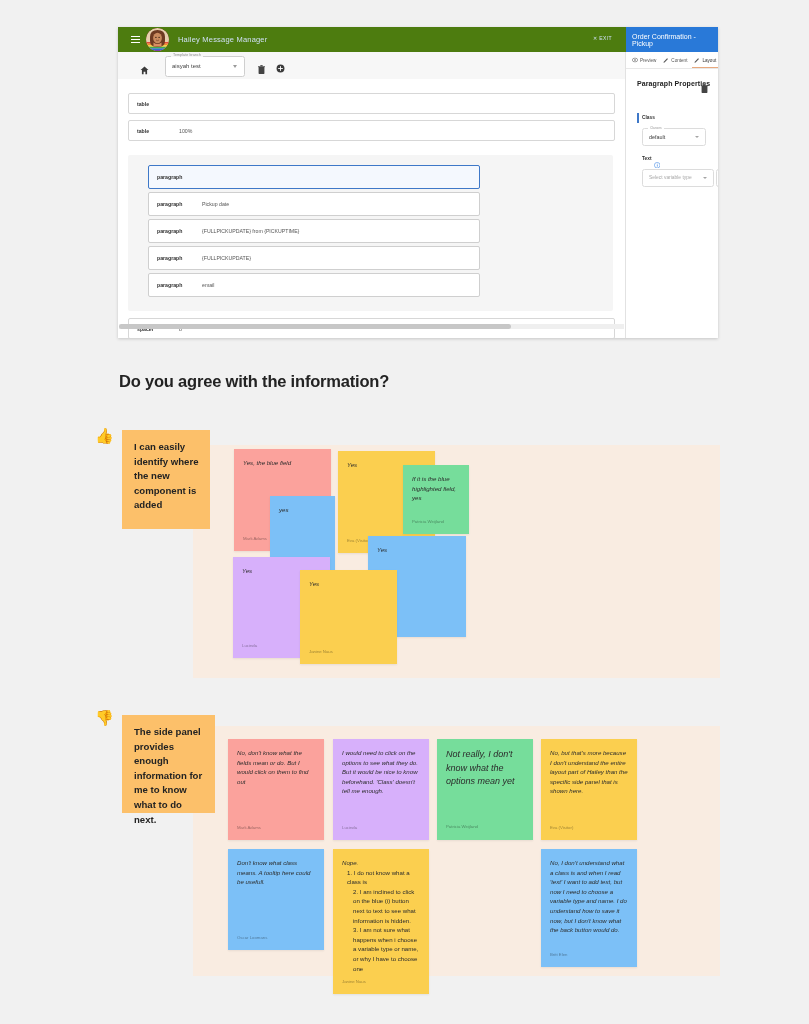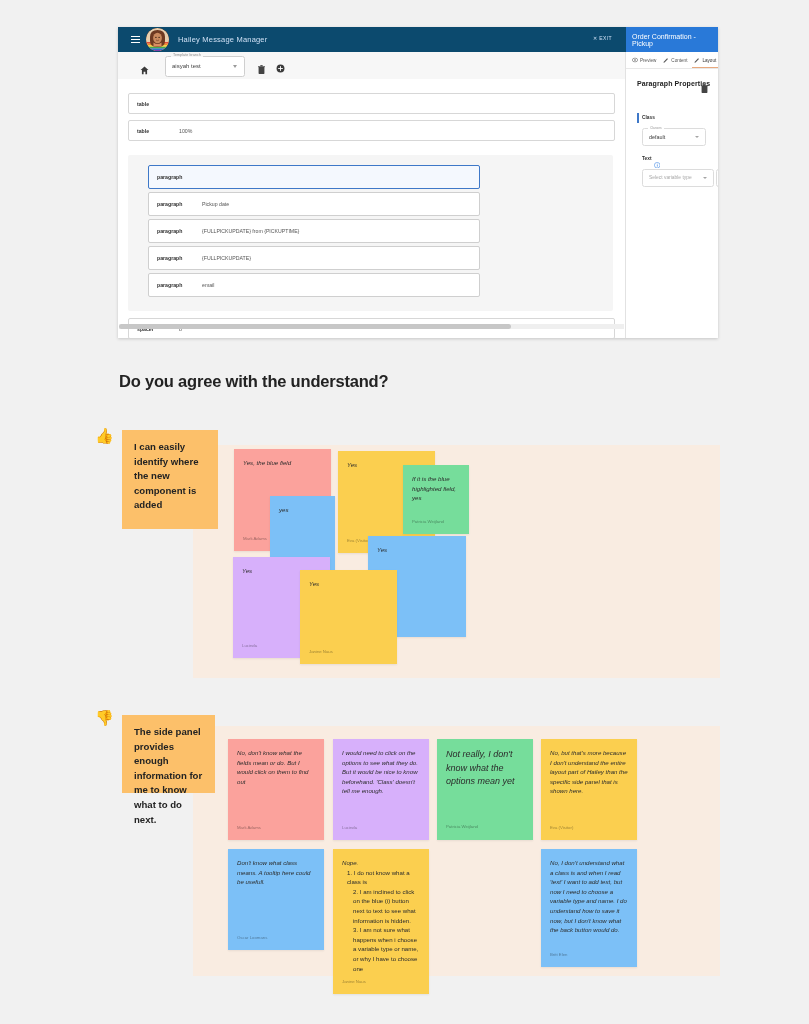--- a/index.html
+++ b/index.html
@@ -15,21 +15,21 @@
 
   
   .app-shot{
     position:absolute;left:118px;top:27px;width:600px;height:311px;
     background:#ffffff;
     box-shadow:0 1px 3px rgba(0,0,0,.18);
     overflow:hidden;
   }
   .app-topbar{
     position:absolute;left:0;top:0;width:600px;height:25px;
-    background:#0c4a6e;
+    background:#4d7c0f;
     display:flex;align-items:center;
   }
   .hamburger{
     width:9px;height:8px;margin-left:13px;position:relative;flex:0 0 auto;
   }
   .hamburger i{position:absolute;left:0;width:9px;height:1.2px;background:#fff;display:block;}
   .hamburger i:nth-child(1){top:0;}
   .hamburger i:nth-child(2){top:3.2px;}
   .hamburger i:nth-child(3){top:6.4px;}
   .avatar{
@@ -311,26 +311,26 @@
         <div class="carat"></div>
       </div>
       <div class="sp-select" style="left:90px;top:117px;width:106px;">
         
         
       </div>
 
     </div>
   </div>
 
-  <div class="board-h">Do you agree with the understand?</div>
+  <div class="board-h">Do you agree with the information?</div>
 
   <div class="cluster" style="left:193px;top:445px;width:527px;height:233px;"></div>
 
   <div class="thumb" style="left:95px;top:428px;color:#34a853;">👍</div>
-  <div class="stmt" style="left:122px;top:430px;width:96px;height:99px;">I can easily identify where the new component is added</div>
+  <div class="stmt" style="left:122px;top:430px;width:88px;height:99px;">I can easily identify where the new component is added</div>
 
   <div class="note" style="left:234px;top:449px;width:97px;height:102px;background:#fba29c;">
     <span class="ntxt">Yes, the blue field</span>
     <span class="nauth">Mark Adams</span>
   </div>
   <div class="note" style="left:270px;top:496px;width:65px;height:84px;background:#7cc0f7;">
     <span class="ntxt">yes</span>
     <span class="nauth"></span>
   </div>
   <div class="note" style="left:338px;top:451px;width:97px;height:102px;background:#fbcf4f;">
@@ -350,21 +350,21 @@
     <span class="nauth">Lucinda</span>
   </div>
   <div class="note" style="left:300px;top:570px;width:97px;height:94px;background:#fbcf4f;">
     <span class="ntxt">Yes</span>
     <span class="nauth">Janine Naus</span>
   </div>
 
   <div class="cluster" style="left:193px;top:726px;width:527px;height:250px;"></div>
 
   <div class="thumb" style="left:95px;top:710px;color:#4285f4;">👎</div>
-  <div class="stmt" style="left:122px;top:715px;width:93px;height:78px;">The side panel provides enough information for me to know what to do next.</div>
+  <div class="stmt" style="left:122px;top:715px;width:93px;height:98px;">The side panel provides enough information for me to know what to do next.</div>
 
   <div class="note" style="left:228px;top:739px;width:96px;height:101px;background:#fba29c;">
     <span class="ntxt">No, don't know what the fields mean or do. But I would click on them to find out</span>
     <span class="nauth">Mark Adams</span>
   </div>
   <div class="note" style="left:333px;top:739px;width:96px;height:101px;background:#d7b0fb;">
     <span class="ntxt">I would need to click on the options to see what they do. But it would be nice to know beforehand. 'Class' doesn't tell me enough.</span>
     <span class="nauth">Lucinda</span>
   </div>
   <div class="note big" style="left:437px;top:739px;width:96px;height:101px;background:#76dd9b;">

